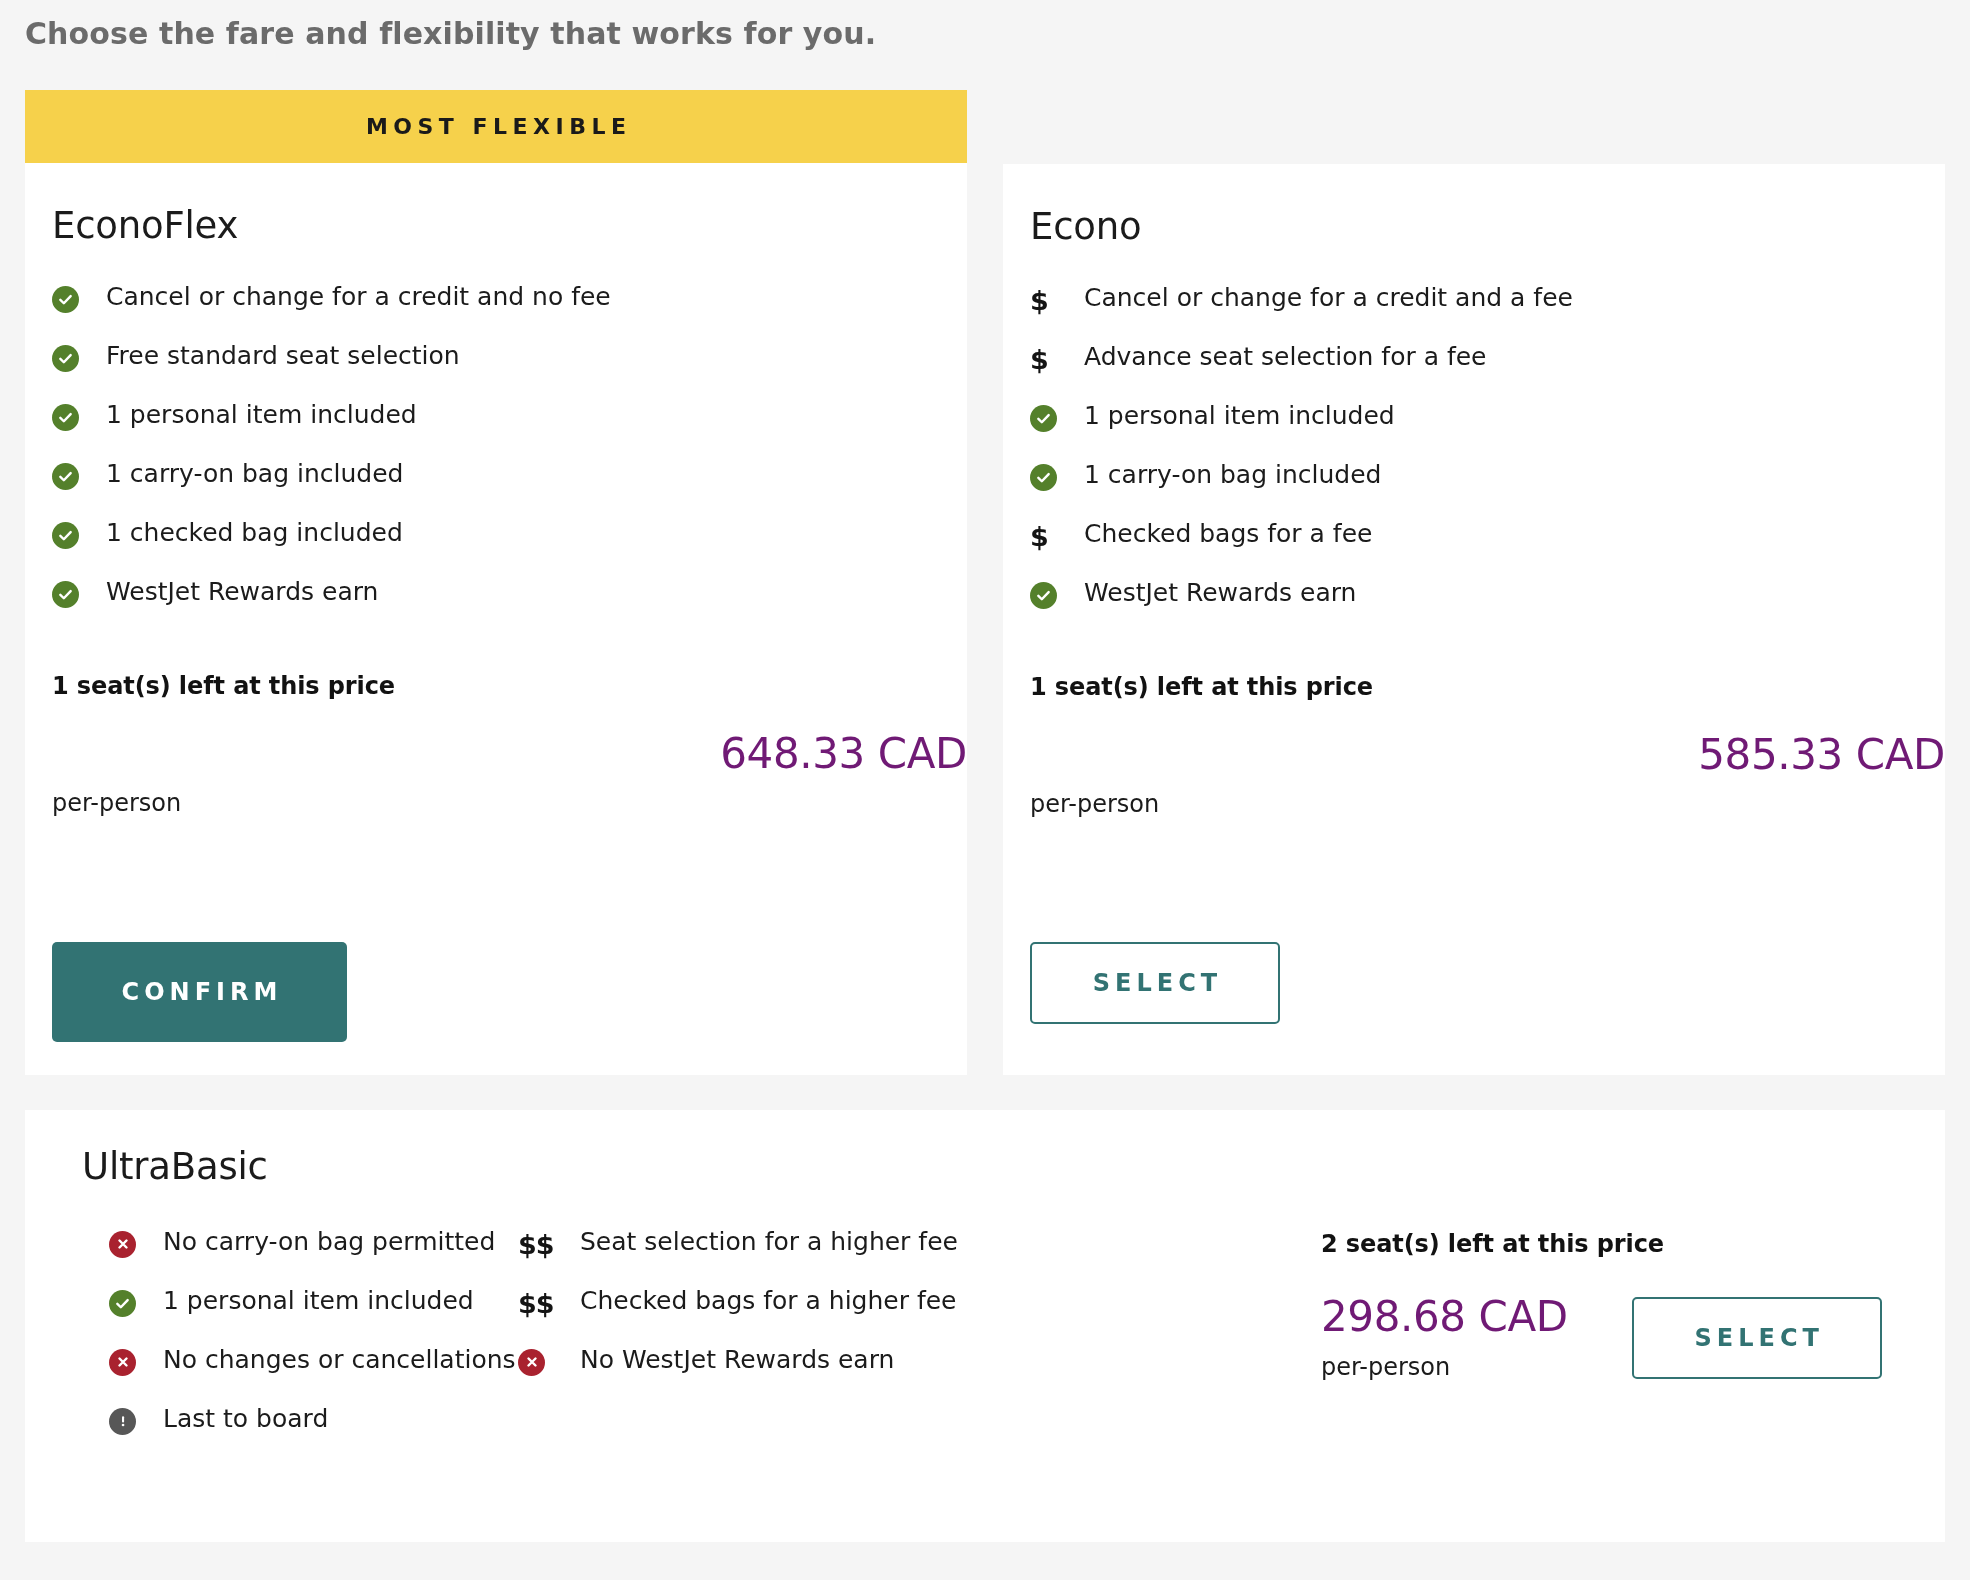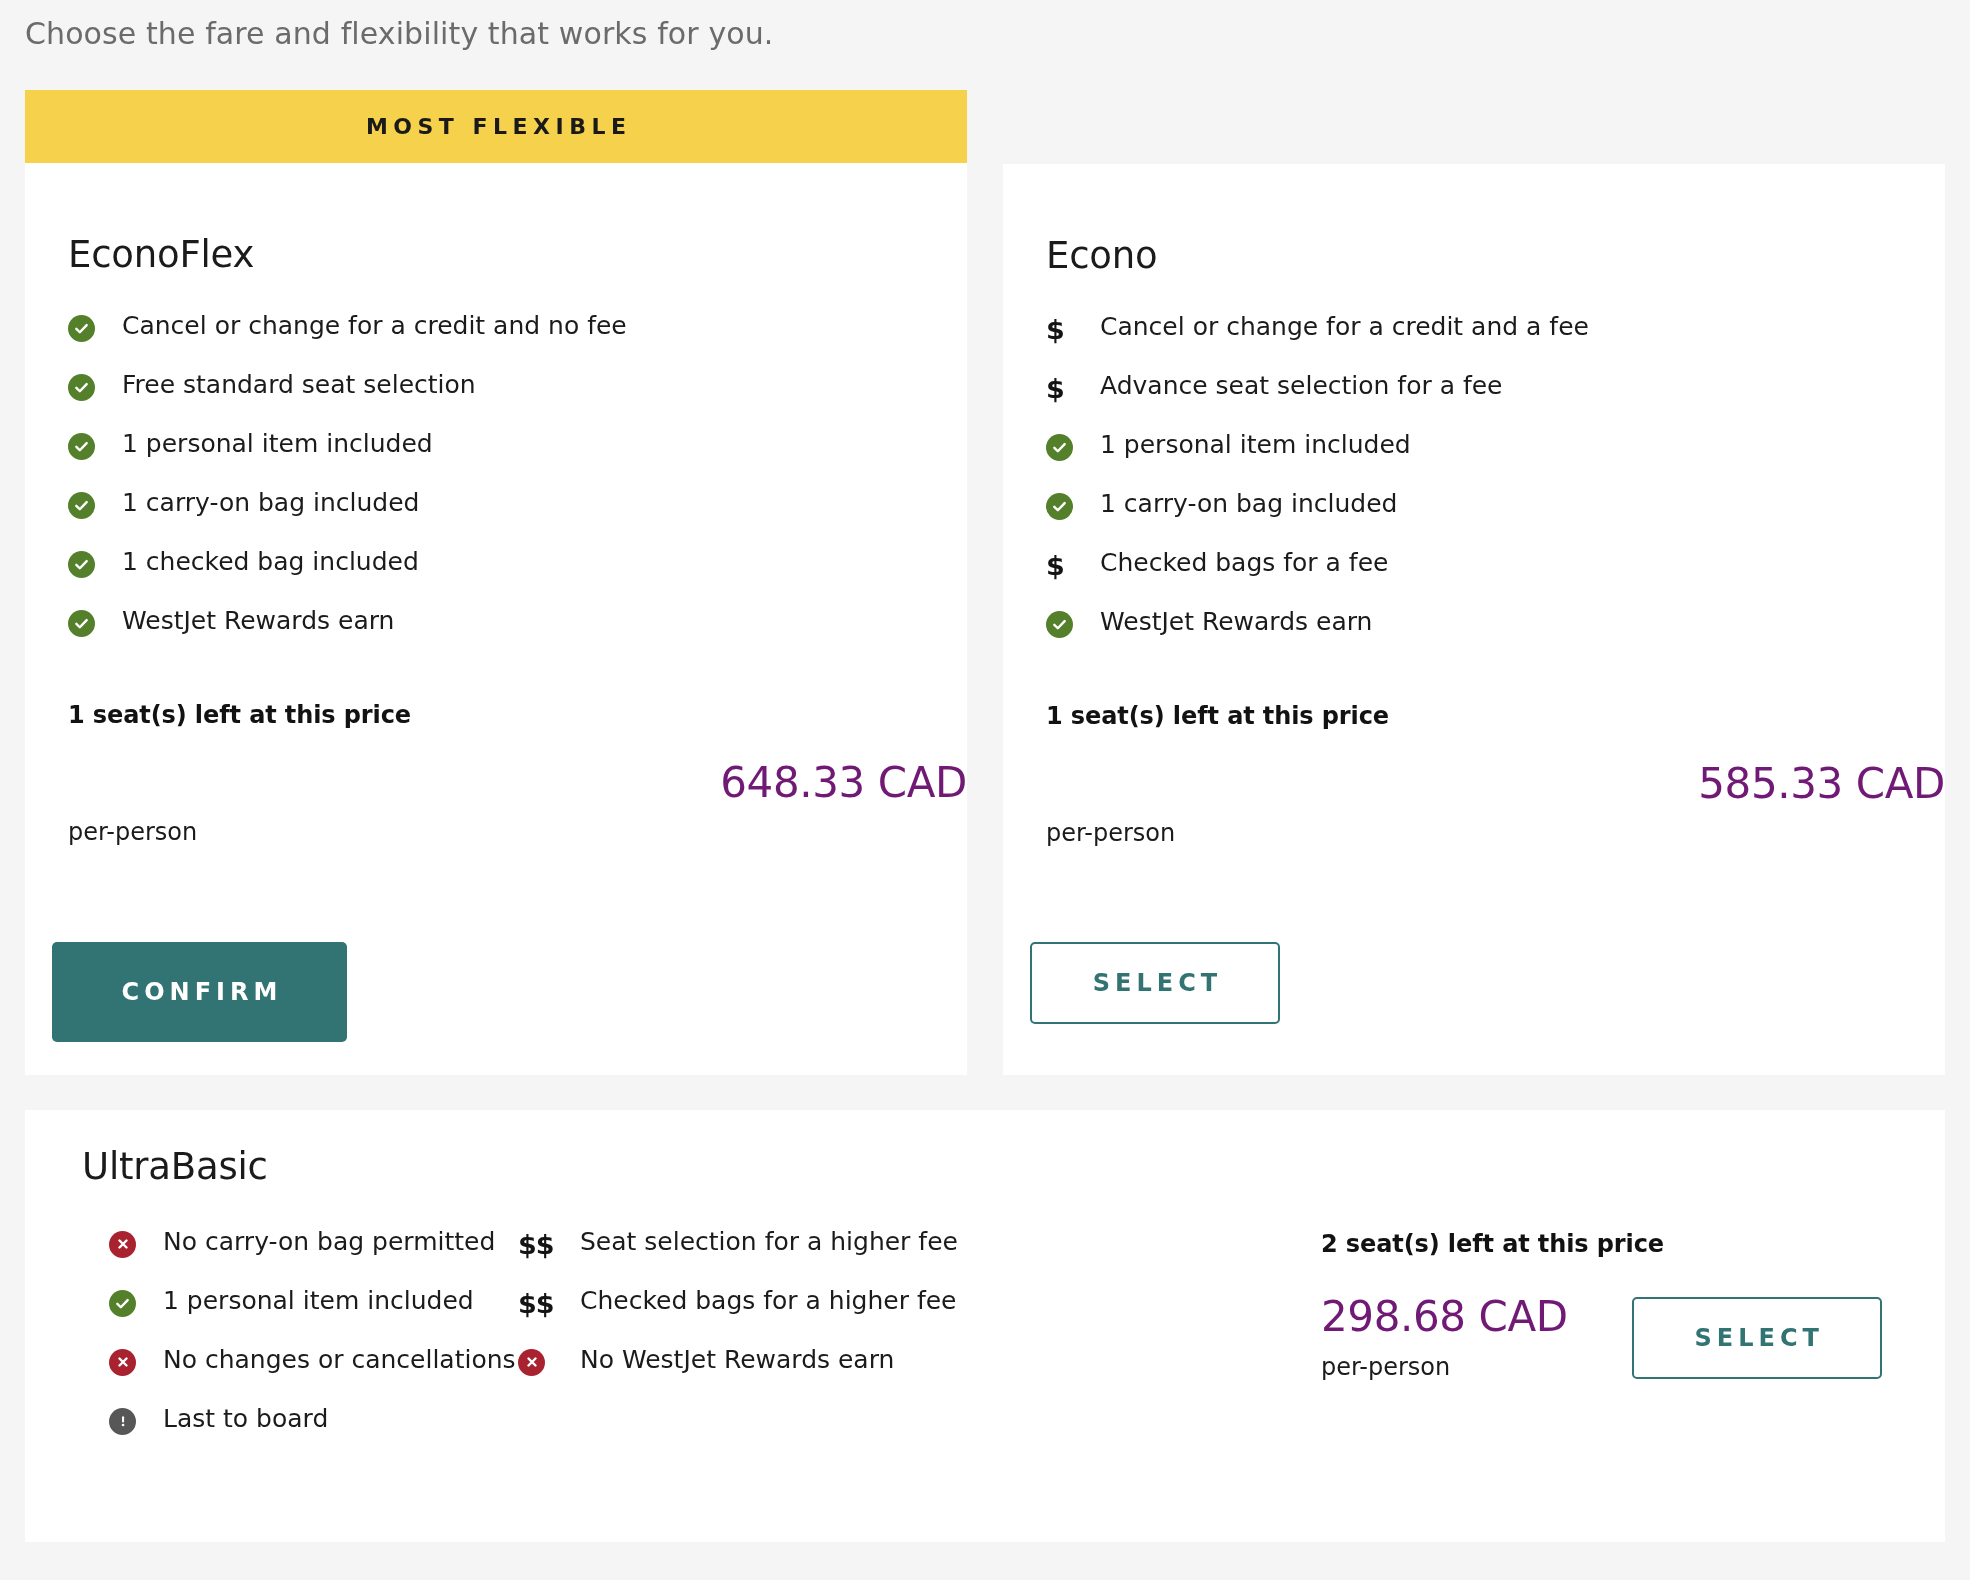--- a/index.html
+++ b/index.html
@@ -21,21 +21,21 @@
     height: 1580px;
   }
 
   
   .page-heading {
     position: absolute;
     left: 25px;
     top: 16px;
     font-size: 30px;
     color: #6b6b6b;
-    font-weight: 400;
+    font-weight: 700;
     letter-spacing: 0.1px;
     white-space: nowrap;
   }
 
   
   .top-row {
     position: absolute;
     left: 25px;
     top: 90px;
     width: 1920px;
@@ -77,23 +77,22 @@
     font-size: 22px;
     font-weight: 700;
     letter-spacing: 5.5px;
     color: #1a1a1a;
     text-indent: 5.5px;
     text-align: center;
   }
 
   .card-body {
     position: absolute;
-    left: 16px;
+    left: 0;
     right: 0;
-    margin-top: 29px;
   }
   .card-econoflex .card-body { top: 73px; }
   .card-econo .card-body { top: 0px; }
 
   .fare-name {
     font-size: 37px;
     color: #1b1b1b;
     font-weight: 400;
     padding-left: 27px;
     padding-top: 44px;

